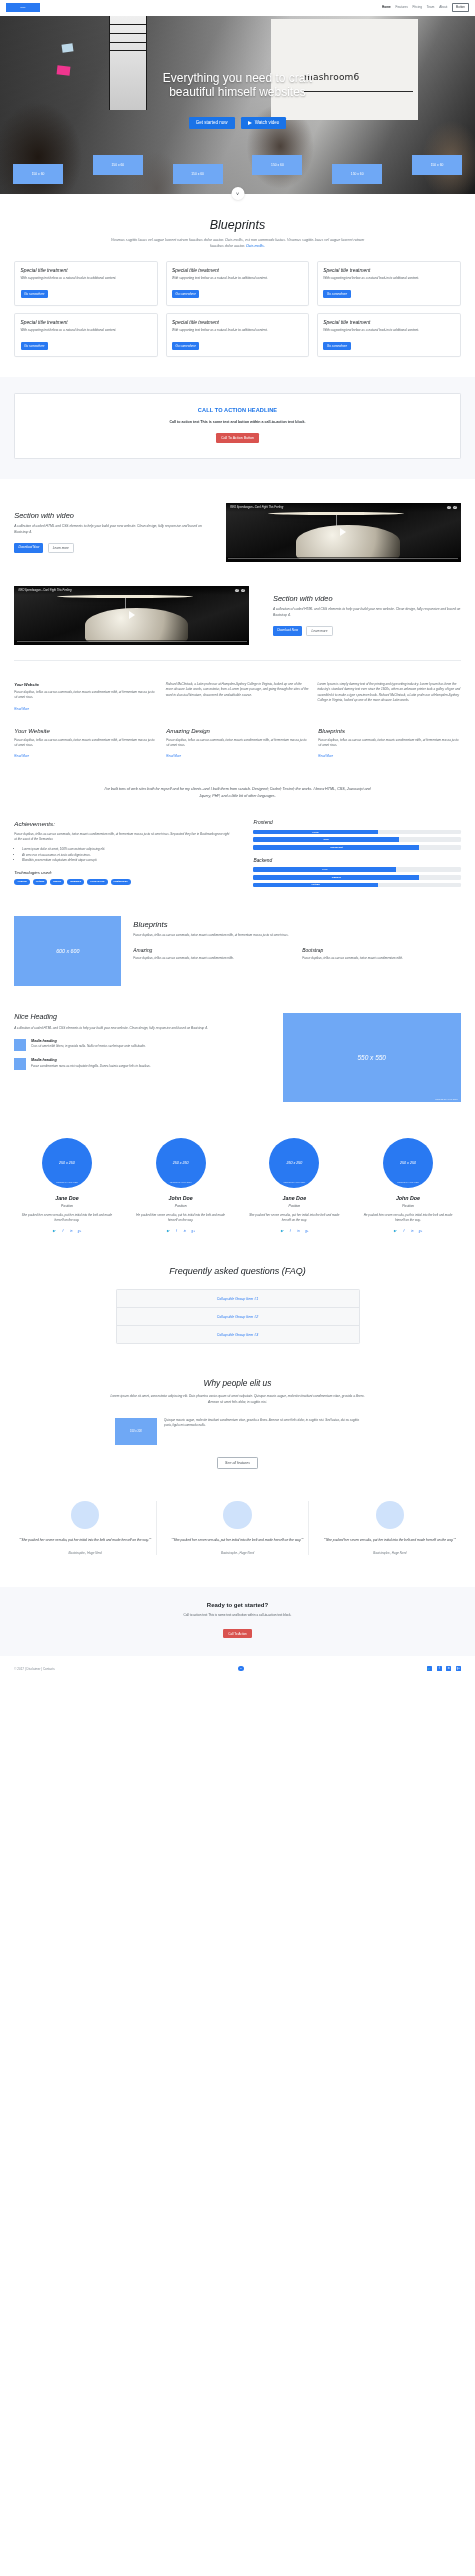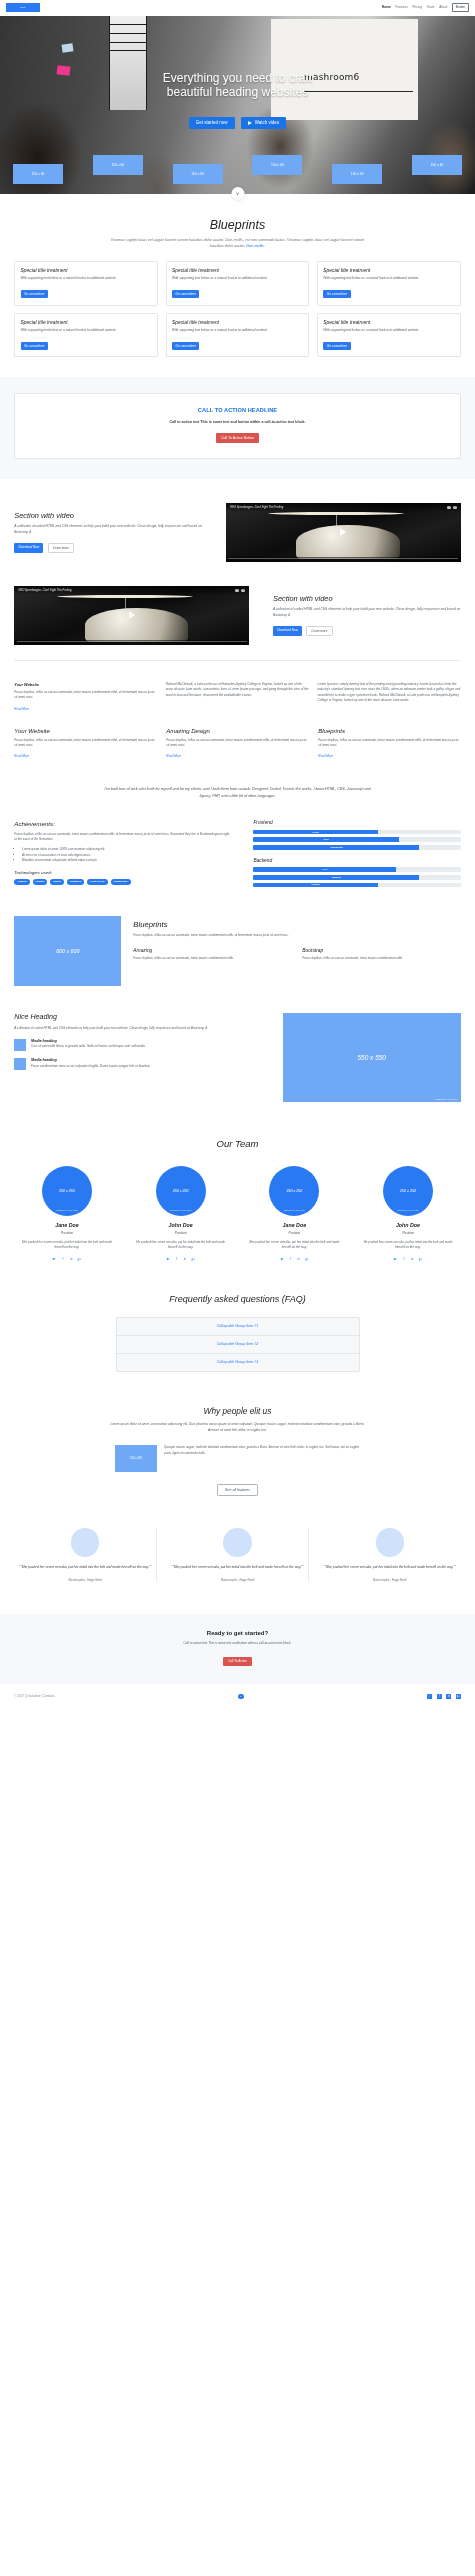--- a/index.html
+++ b/index.html
@@ -315,21 +315,21 @@
     </div>
   <div class="hero-board"></div>
   <div class="hero-sticky1"></div>
   <div class="hero-sticky2"></div>
   <div class="hero-brand">mashroom6</div>
   <div class="hero-brand-line"></div>
 
   <div class="hero-inner">
     <h1 class="hero-title">
       <span>Everything you need to craft</span><br>
-      <span>beautiful heading websites</span>
+      <span>beautiful himself websites</span>
     </h1>
     <div class="hero-actions">
       <button class="btn btn-primary">Get started now</button>
       <button class="btn btn-video">
         <span class="play-tri"></span>
         <span>Watch video</span>
       </button>
     </div>
   </div>
 
@@ -576,21 +576,20 @@
       </div>
     </div>
     <div class="nice-img">
       <span>550 x 550</span>
       <small>Powered by HTML.COM</small>
     </div>
   </div>
 </div>
 
 <div class="sec team">
-  <h2>Our Team</h2>
   <div class="team-row">
     <div class="member">
       <div class="avatar">
         <span>250 x 250</span>
         <small>Powered by HTML.COM</small>
       </div>
       <h5>Jane Doe</h5>
       <div class="pos">Position</div>
       <p class="bio">She packed her seven versalia, put her initial into the belt and made herself on the way.</p>
       <div class="socials">

